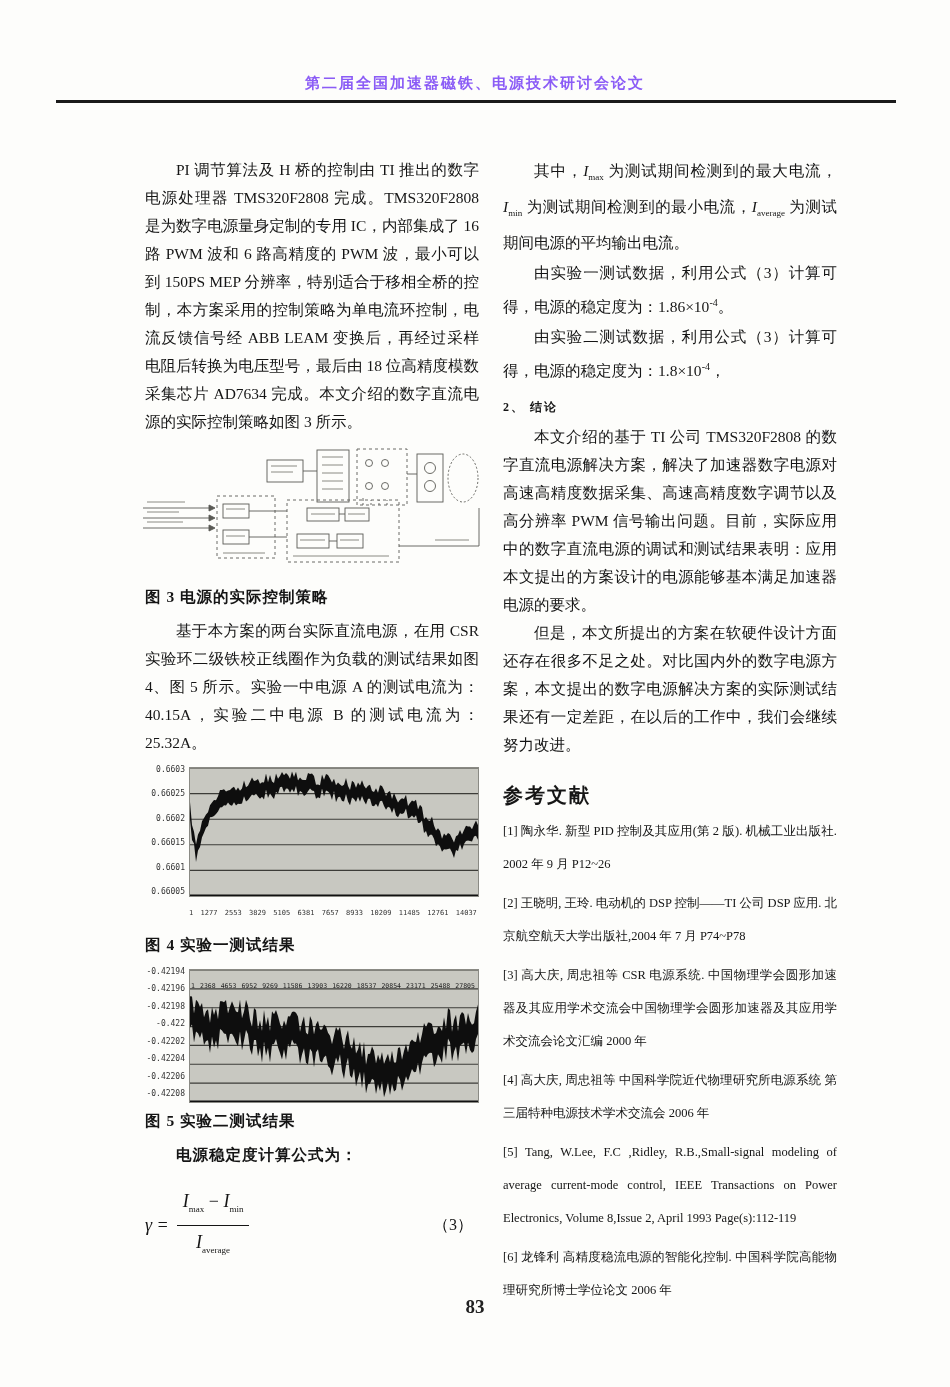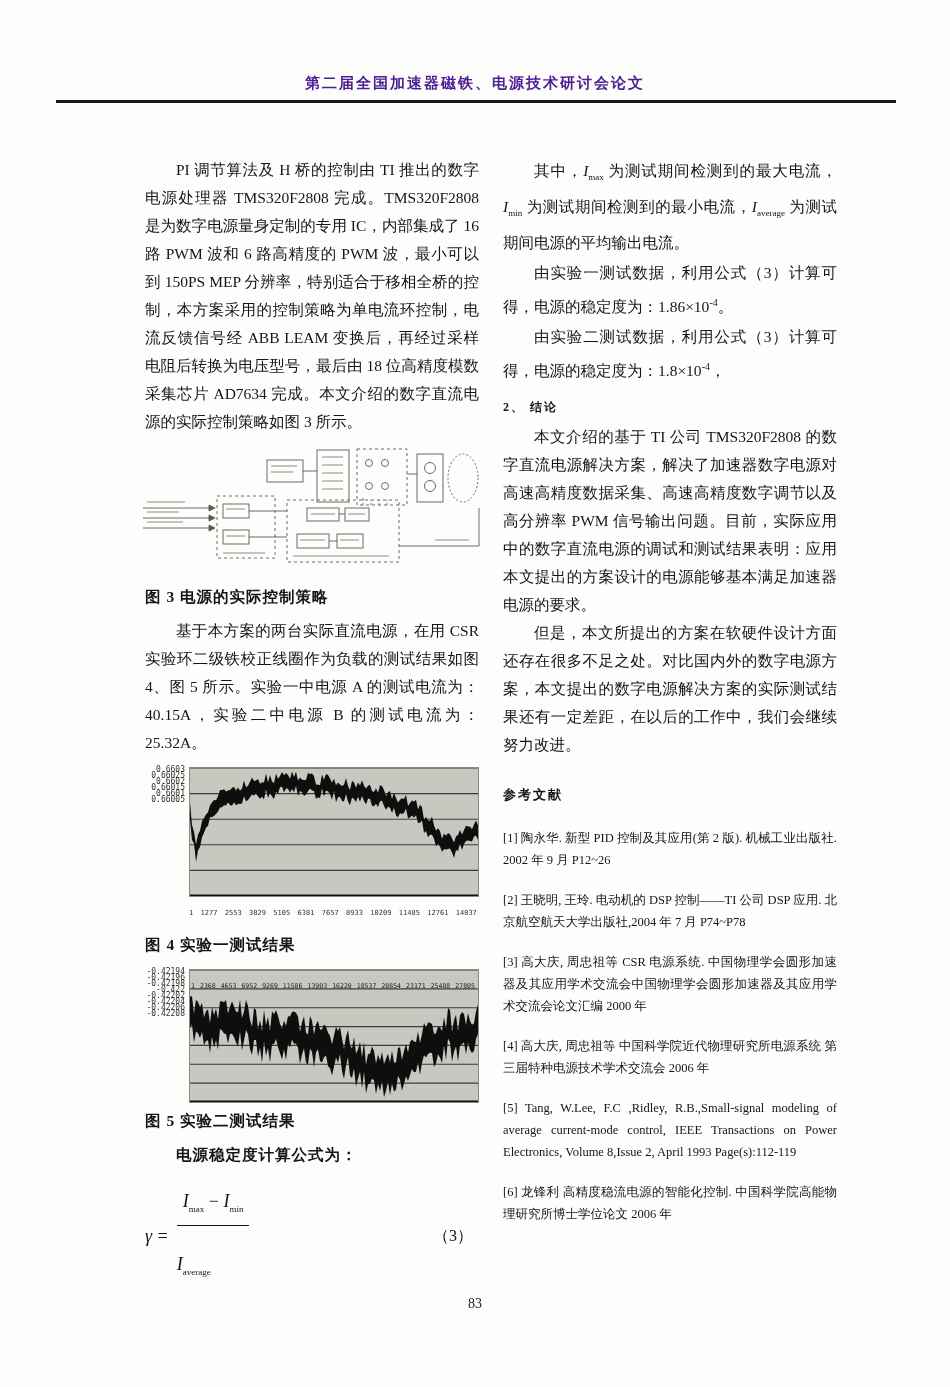--- a/index.html
+++ b/index.html
@@ -4,40 +4,40 @@
 <style>
   html,body{margin:0;padding:0;}
   body{
     width:950px;height:1387px;position:relative;
     background:#fdfdfb;color:#151515;
     font-family:"Liberation Serif","DejaVu Serif",serif;
   }
   .page{position:absolute;inset:0;overflow:hidden;}
   .header-title{
     position:absolute;top:74px;left:0;width:100%;text-align:center;
-    font-size:15px;letter-spacing:2px;font-weight:bold;color:#4c1d95;
+    font-size:15px;letter-spacing:2px;font-weight:bold;color:#8b5cf6;
   }
   .header-rule{position:absolute;top:100px;left:56px;width:840px;border-top:3px solid #1a1a1a;}
   .cols{position:absolute;top:118px;left:145px;width:692px;display:flex;gap:24px;}
   .col{width:334px;font-size:15.5px;line-height:28px;text-align:justify;}
   .col p{margin:0;}
   p.indent{text-indent:2em;}
   .p-first{margin-top:38px !important;}
   .sec-heading{font-weight:bold;font-size:12px;margin:6px 0 2px 0 !important;letter-spacing:2px;}
   .fig-caption{
     text-align:left;font-weight:bold;font-size:15.5px;margin:4px 0 6px 0;letter-spacing:1px;
   }
   figure{margin:0;}
   
   .fig3-wrap{margin:8px 0 0 -6px;}
   
   .chart{margin-top:10px;}
   .chart-body{display:flex;align-items:flex-start;position:relative;}
   .yticks{
-    width:44px;height:128px;display:flex;flex-direction:column;justify-content:flex-start;
+    width:44px;height:128px;display:flex;flex-direction:column;justify-content:space-between;
     align-items:flex-end;padding-right:4px;box-sizing:border-box;
     font-family:"DejaVu Sans Mono",monospace;font-size:8px;color:#333;
   }
   .yticks span{line-height:6px;}
   .plot{background:#c8c8c1;display:block;border:1px solid #8a8a84;}
   .xticks{
     margin-left:44px;width:288px;display:flex;justify-content:space-between;
     font-family:"DejaVu Sans Mono",monospace;font-size:7px;color:#333;margin-top:2px;
   }
   .xticks-top{
@@ -46,33 +46,33 @@
   }
   
   sub.var{font-size:9px;font-style:normal;}
   .ivar{font-style:italic;font-family:"Liberation Serif",serif;}
   sup.e{font-size:10px;}
   
   .wide{line-height:30px;}
   
   .formula-intro{margin-top:4px !important;font-weight:bold;letter-spacing:1px;}
   .formula-row{display:flex;align-items:center;margin-top:18px;font-size:18px;}
-  .frac{display:inline-flex;flex-direction:column;margin:0 8px;gap:22px;}
+  .frac{display:inline-flex;flex-direction:column;align-items:center;margin:0 8px;}
   .frac .num{padding:0 6px 2px 6px;border-bottom:1.5px solid #151515;}
   .frac .den{padding-top:2px;}
   .eq-tag{margin-left:auto;margin-right:6px;font-size:16px;}
   
-  .refs-heading{font-weight:bold;font-size:13px;margin-top:22px !important;letter-spacing:2px;}
+  .refs-heading{font-weight:bold;font-size:20px;margin-top:22px !important;letter-spacing:2px;}
   .ref-item{
-    font-size:12.5px;line-height:22px;text-align:justify;margin-top:18px;
+    font-size:12.5px;line-height:33px;text-align:justify;margin-top:6px;
     font-family:"Liberation Serif",serif;
   }
   .page-number{
     position:absolute;top:1296px;left:0;width:100%;text-align:center;
-    font-size:14px;font-weight:normal;color:#222;
+    font-size:19px;font-weight:bold;color:#222;
   }
 </style>
 </head>
 <body>
 
 <div class="page">
 
   <div class="header-title">第二届全国加速器磁铁、电源技术研讨会论文</div>
   <div class="header-rule"></div>
 

